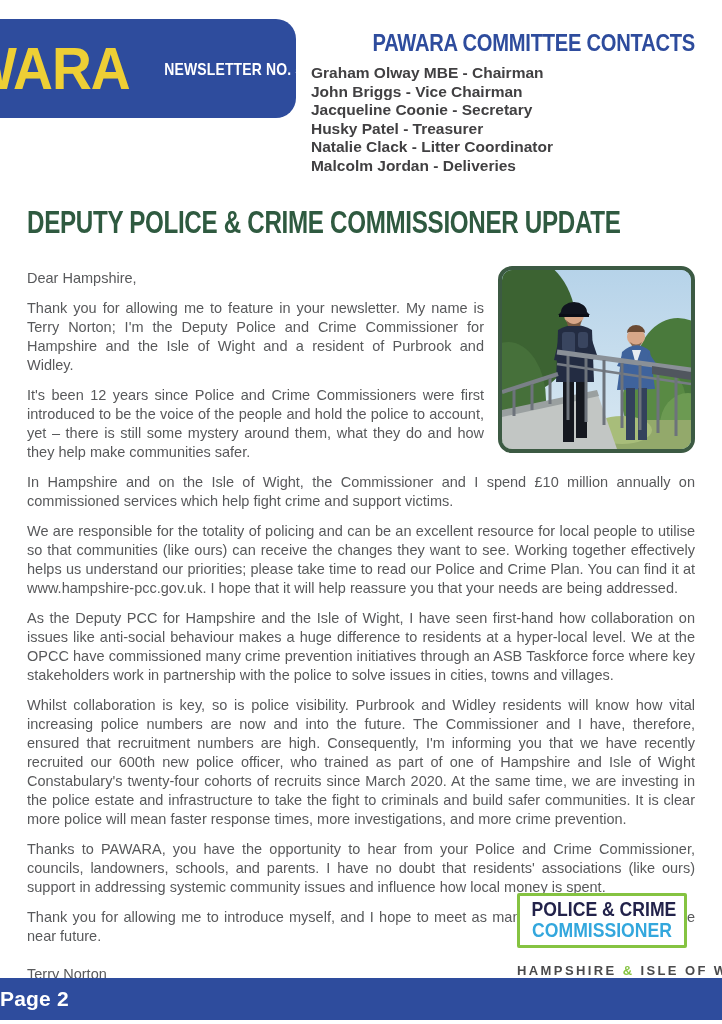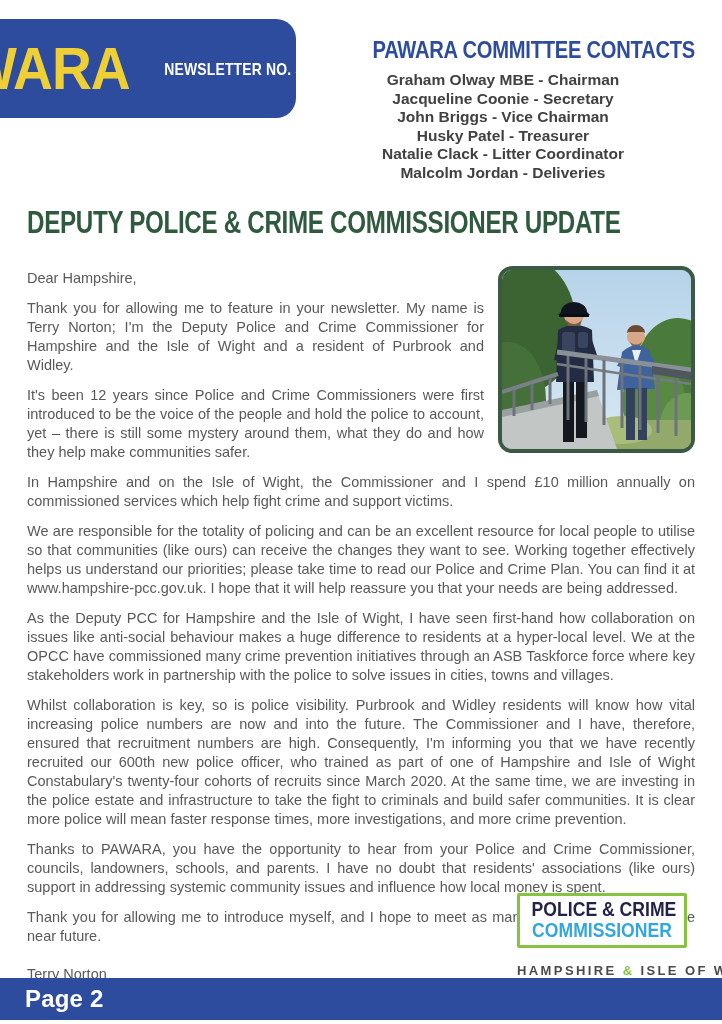--- a/index.html
+++ b/index.html
@@ -17,21 +17,21 @@
     display:flex; flex-direction:row; align-items:center; justify-content:center;
   }
   .masthead-title {
     color:var(--brand-yellow,#eecf35); font-weight:700; font-size:60px; line-height:56px;
     letter-spacing:-1px; transform:scaleX(0.92); transform-origin:center; white-space:nowrap;
   }
   .masthead-subtitle {
     color:#ffffff; font-weight:700; font-size:17px; line-height:18px; margin-top:2px;
     transform:scaleX(0.82); transform-origin:center; white-space:nowrap; letter-spacing:0.2px;
   }
-  .contacts { position:absolute; top:30px; right:27px; text-align:center;margin-top:7px; }
+  .contacts { position:absolute; top:30px; right:27px; text-align:left; }
   .contacts-heading {
     color:var(--brand-blue,#2e4c9d); font-weight:700; font-size:24px; line-height:26px;
     white-space:nowrap; transform:scaleX(0.84); transform-origin:100% 50%; margin-bottom:8px;
     letter-spacing:-0.3px;
   }
   .contact-line {
     color:#414042; font-weight:700; font-size:15.5px; line-height:18.5px; white-space:nowrap;
   }
 
   
@@ -76,38 +76,38 @@
     white-space:nowrap;
   }
   .pcc-caption .amp { color:var(--pcc-green,#85c341); }
 
   
   .page-footer {
     position:absolute; left:0; right:0; bottom:4px; height:42px;
     background:var(--brand-blue,#2e4c9d); display:flex; align-items:center;
   }
   .page-footer span {
-    color:#ffffff; font-weight:700; font-size:24px; padding-left:25px; letter-spacing:0.2px;text-align:center;
+    color:#ffffff; font-weight:700; font-size:21px; letter-spacing:0.2px;text-align:center;
   }
 </style>
 </head>
 <body>
 
 <div class="page">
 
   <div class="header">
     <div class="masthead">
       <div class="masthead-title">PAWARA</div>
       <div class="masthead-subtitle">NEWSLETTER NO. 53, NOV 2023</div>
     </div>
     <div class="contacts">
       <div class="contacts-heading">PAWARA COMMITTEE CONTACTS</div>
       <div class="contact-line">Graham Olway MBE - Chairman</div>
+      <div class="contact-line">John Briggs - Vice Chairman</div>
       <div class="contact-line">Jacqueline Coonie - Secretary</div>
-      <div class="contact-line">John Briggs - Vice Chairman</div>
       <div class="contact-line">Husky Patel - Treasurer</div>
       <div class="contact-line">Natalie Clack - Litter Coordinator</div>
       <div class="contact-line">Malcolm Jordan - Deliveries</div>
     </div>
   </div>
 
   <h1 class="article-heading"><span>DEPUTY POLICE &amp; CRIME COMMISSIONER UPDATE</span></h1>
 
   <div class="body">
 

